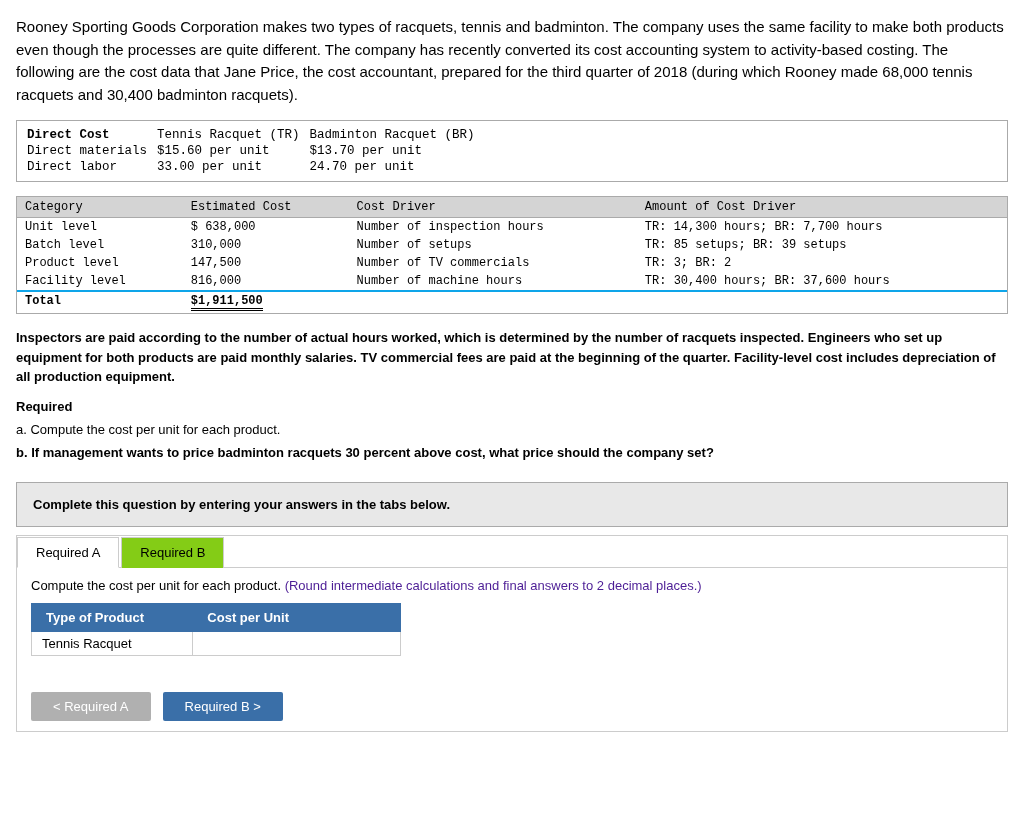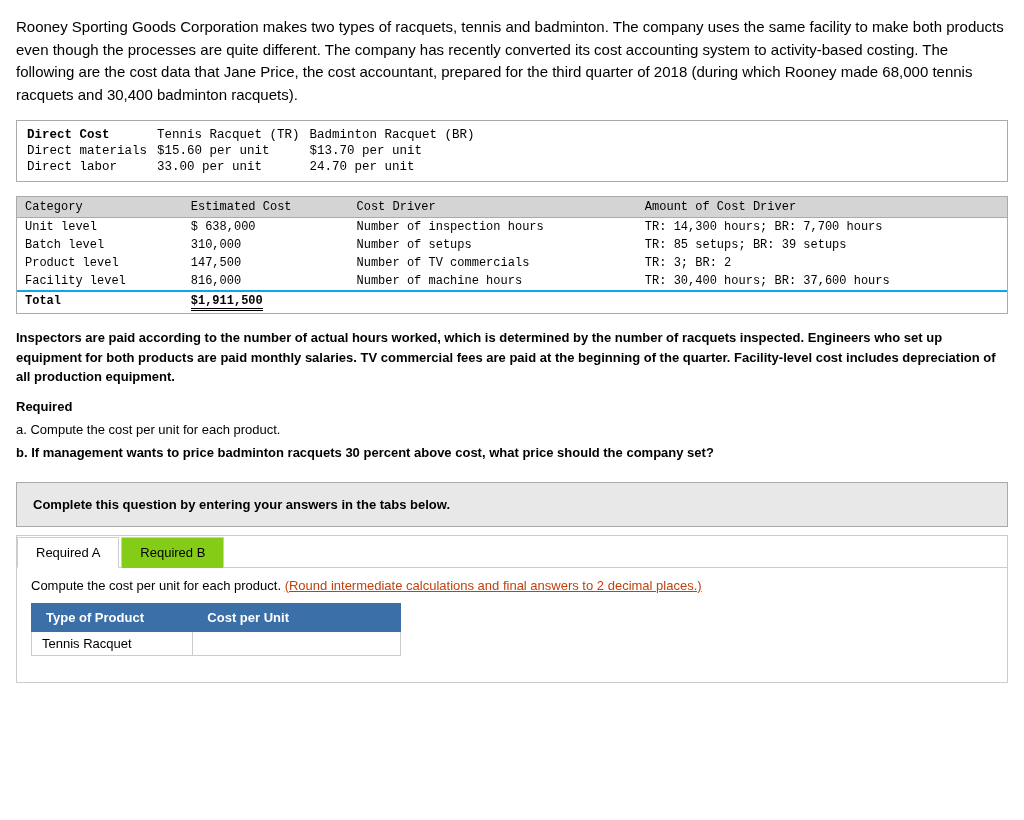--- a/index.html
+++ b/index.html
@@ -115,22 +115,21 @@
       font-weight: normal;
     }
     .tab-content {
       padding: 10px 14px;
     }
     .instruction-text {
       font-size: 13px;
       margin-bottom: 10px;
     }
     .orange-text {
-      color: #c2410c;
-      text-decoration: underline;
+      color: #4c1d95;
     }
     
     .answer-table {
       border-collapse: collapse;
       margin-bottom: 16px;
       min-width: 370px;
     }
     .answer-table thead tr {
       background: #3a6fa8;
       color: #fff;
@@ -302,16 +301,20 @@
       <tr>
       <td>Tennis Racquet</td>
       <td class="input-cell">
         <input type="text" value="" style="">
       </td>
     </tr>
         </tbody>
     </table>
   </div>
 
+  <div class="nav-buttons">
+    <button class="nav-btn nav-btn-prev">&lt; Required A</button>
+    <button class="nav-btn nav-btn-next">Required B &gt;</button>
+  </div>
 </div>
 
 
 
 
 </body></html>

